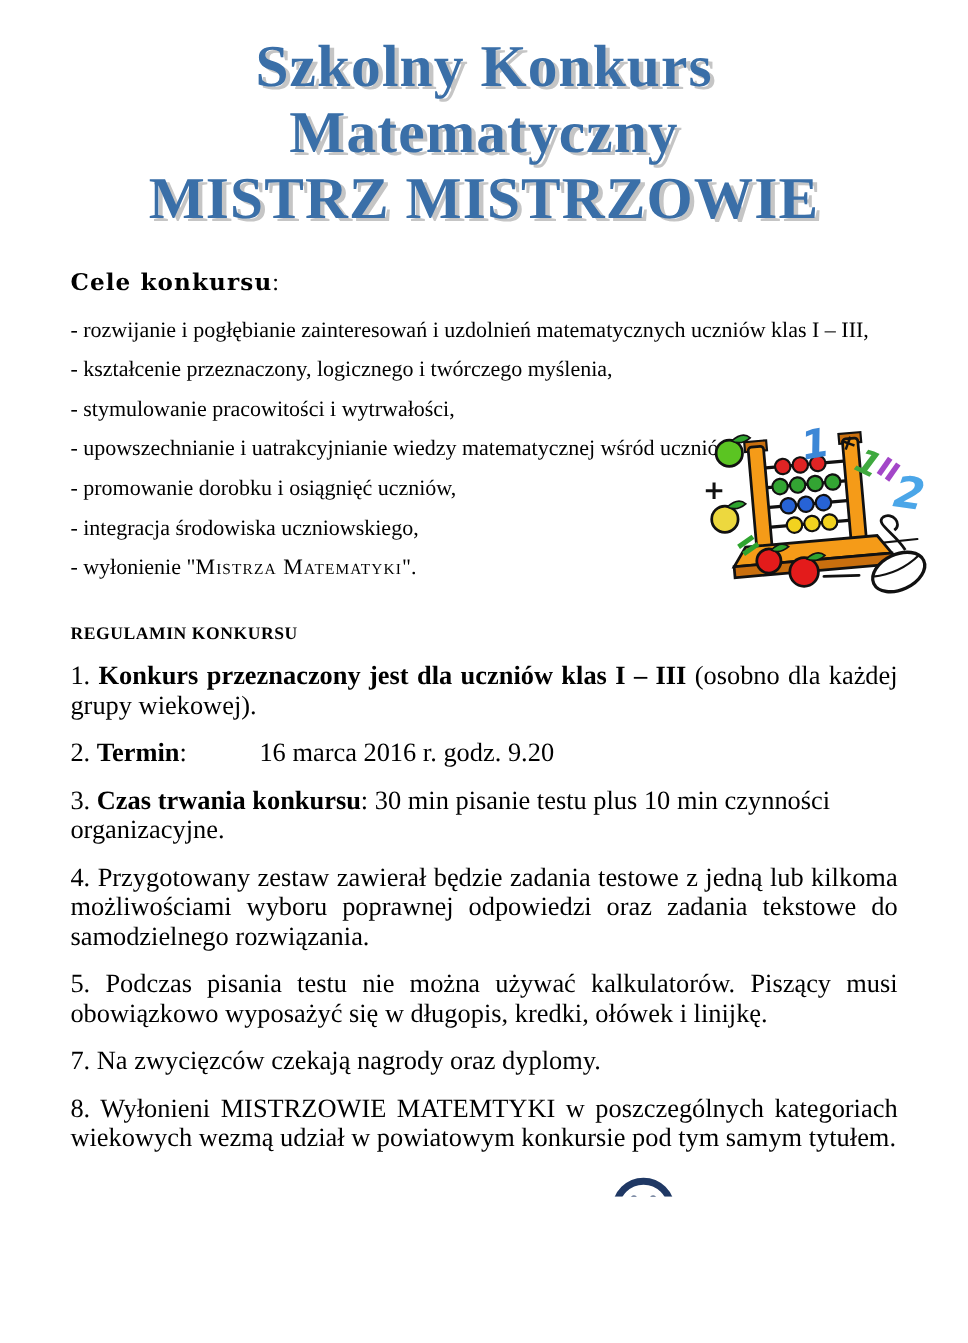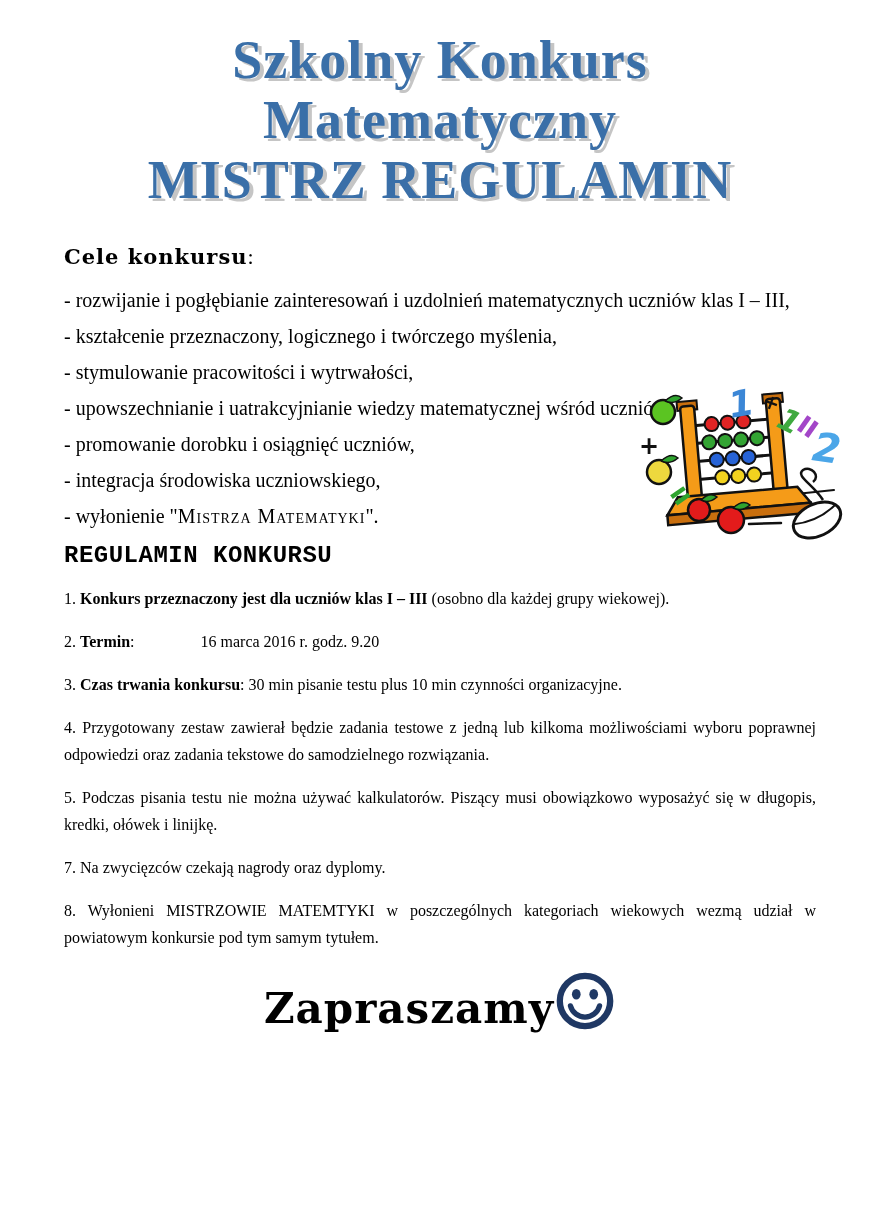--- a/index.html
+++ b/index.html
@@ -19,23 +19,23 @@
 
   
   .goals-heading { margin:34px 0 0 0; font-family:"DejaVu Serif", serif; font-weight:bold;
                    font-size:21px; letter-spacing:1px; }
   .goals-heading .norm { font-weight:normal; font-family:"Liberation Serif", serif; font-size:22px; }
   .goals { margin-top:18px; }
   .goal { margin:0 0 12px 0; font-size:20px; line-height:24px; }
   .goal .sc { font-variant:small-caps; letter-spacing:1px; }
 
   
-  .rules-heading { margin:14px 0 0 0; font-family:Liberation Mono, monospace; font-weight:bold;
-                   font-size:24px; letter-spacing:0.5px; }
-  .rule { margin:16px 0 0 0; font-size:16px; line-height:27px; }
+  .rules-heading { margin:40px 0 0 0; font-family:Liberation Serif, serif; font-weight:bold;
+                   font-size:16px; letter-spacing:0.5px; }
+  .rule { margin:16px 0 0 0; font-size:24px; line-height:27px; }
   .rule.just { text-align:justify; }
   .rule b { font-weight:bold; }
   .tab { display:inline-block; width:66px; }
 
   
   .footer { margin-top:26px; display:flex; justify-content:center; align-items:center; gap:0; }
   .footer-text { font-family:"DejaVu Serif", serif; font-weight:bold; font-size:42px; letter-spacing:1px; }
   .smiley { transform:translateY(-7px); }
 
   
@@ -43,21 +43,21 @@
   .clipart text { font-family:"DejaVu Sans", sans-serif; font-weight:bold; font-style:italic; }
 </style>
 </head>
 <body>
 
 <div class="page">
   <div class="content">
 
     <h1 class="title" style="color: rgb(58, 111, 168);">
       <span>Szkolny Konkurs Matematyczny</span>
-      <span>MISTRZ REGULAMIN</span>
+      <span>MISTRZ MISTRZOWIE</span>
     </h1>
 
     <h2 class="goals-heading"><span>Cele konkursu</span><span class="norm">:</span></h2>
 
     <div class="goals">
       <p class="goal">- rozwijanie i pogłębianie zainteresowań i uzdolnień matematycznych uczniów klas I – III,</p>
       <p class="goal">- kształcenie przeznaczony, logicznego i twórczego myślenia,</p>
       <p class="goal">- stymulowanie pracowitości i wytrwałości,</p>
       <p class="goal">- upowszechnianie i uatrakcyjnianie wiedzy matematycznej wśród uczniów,</p>
       <p class="goal">- promowanie dorobku i osiągnięć uczniów,</p>

